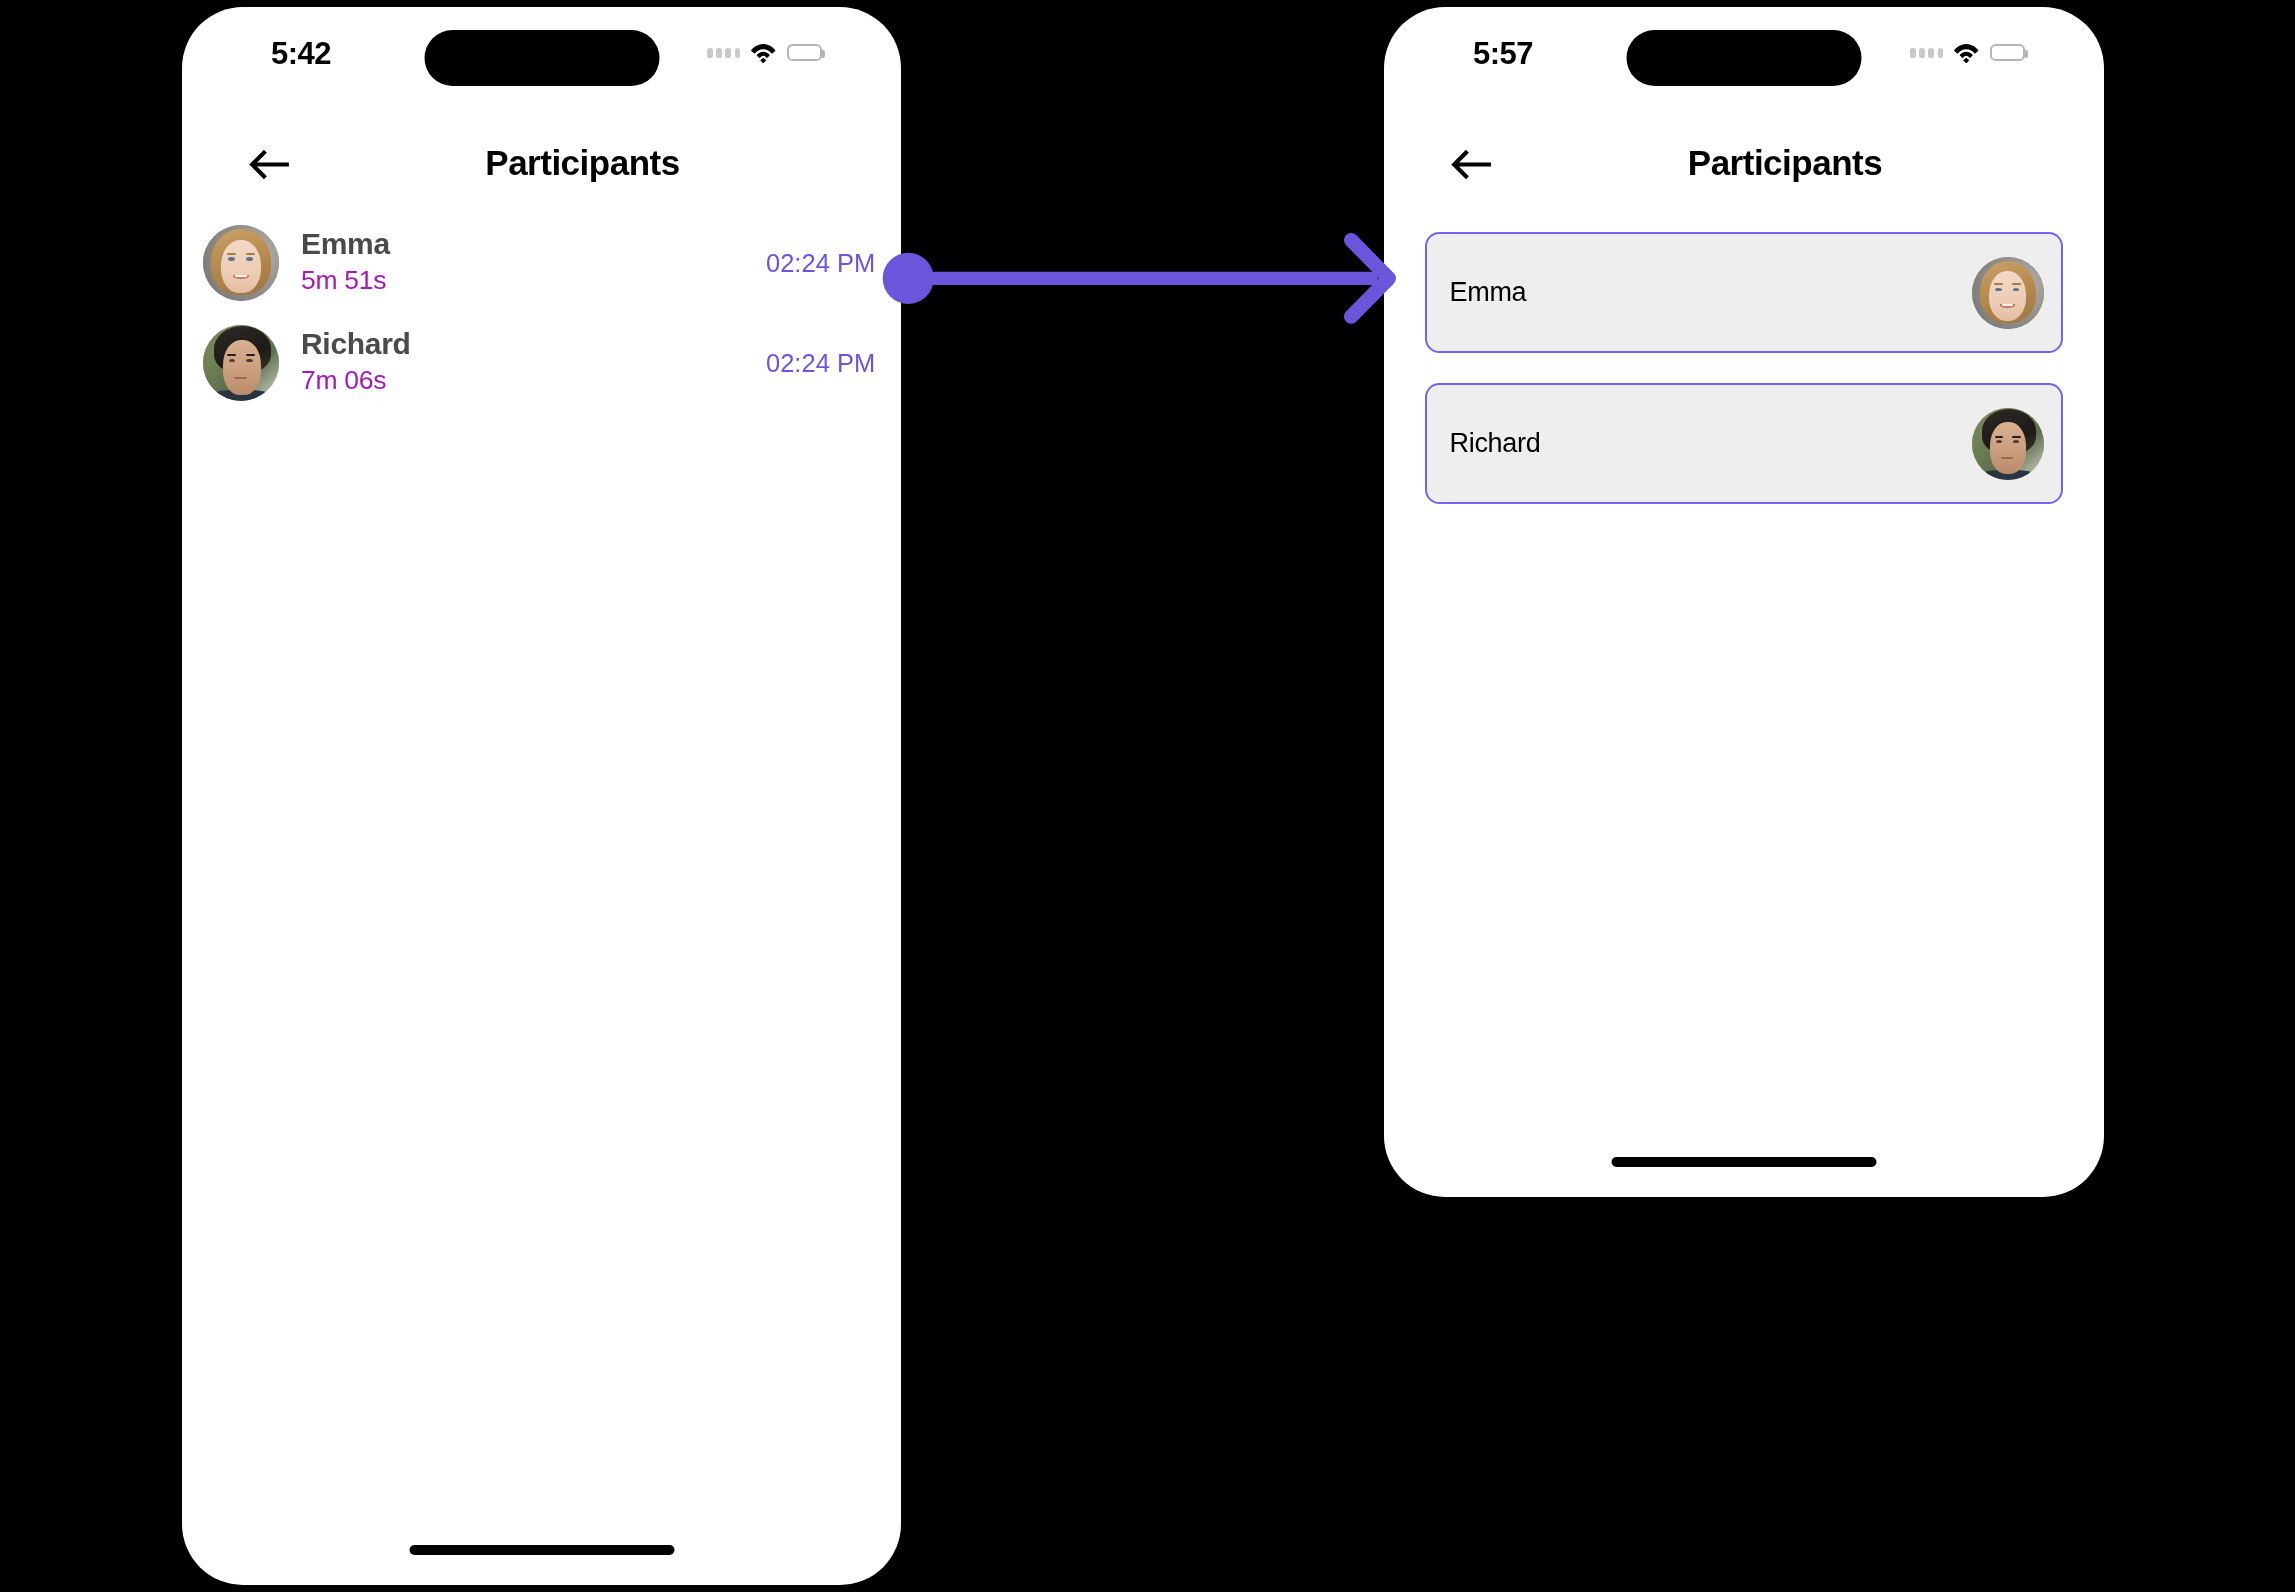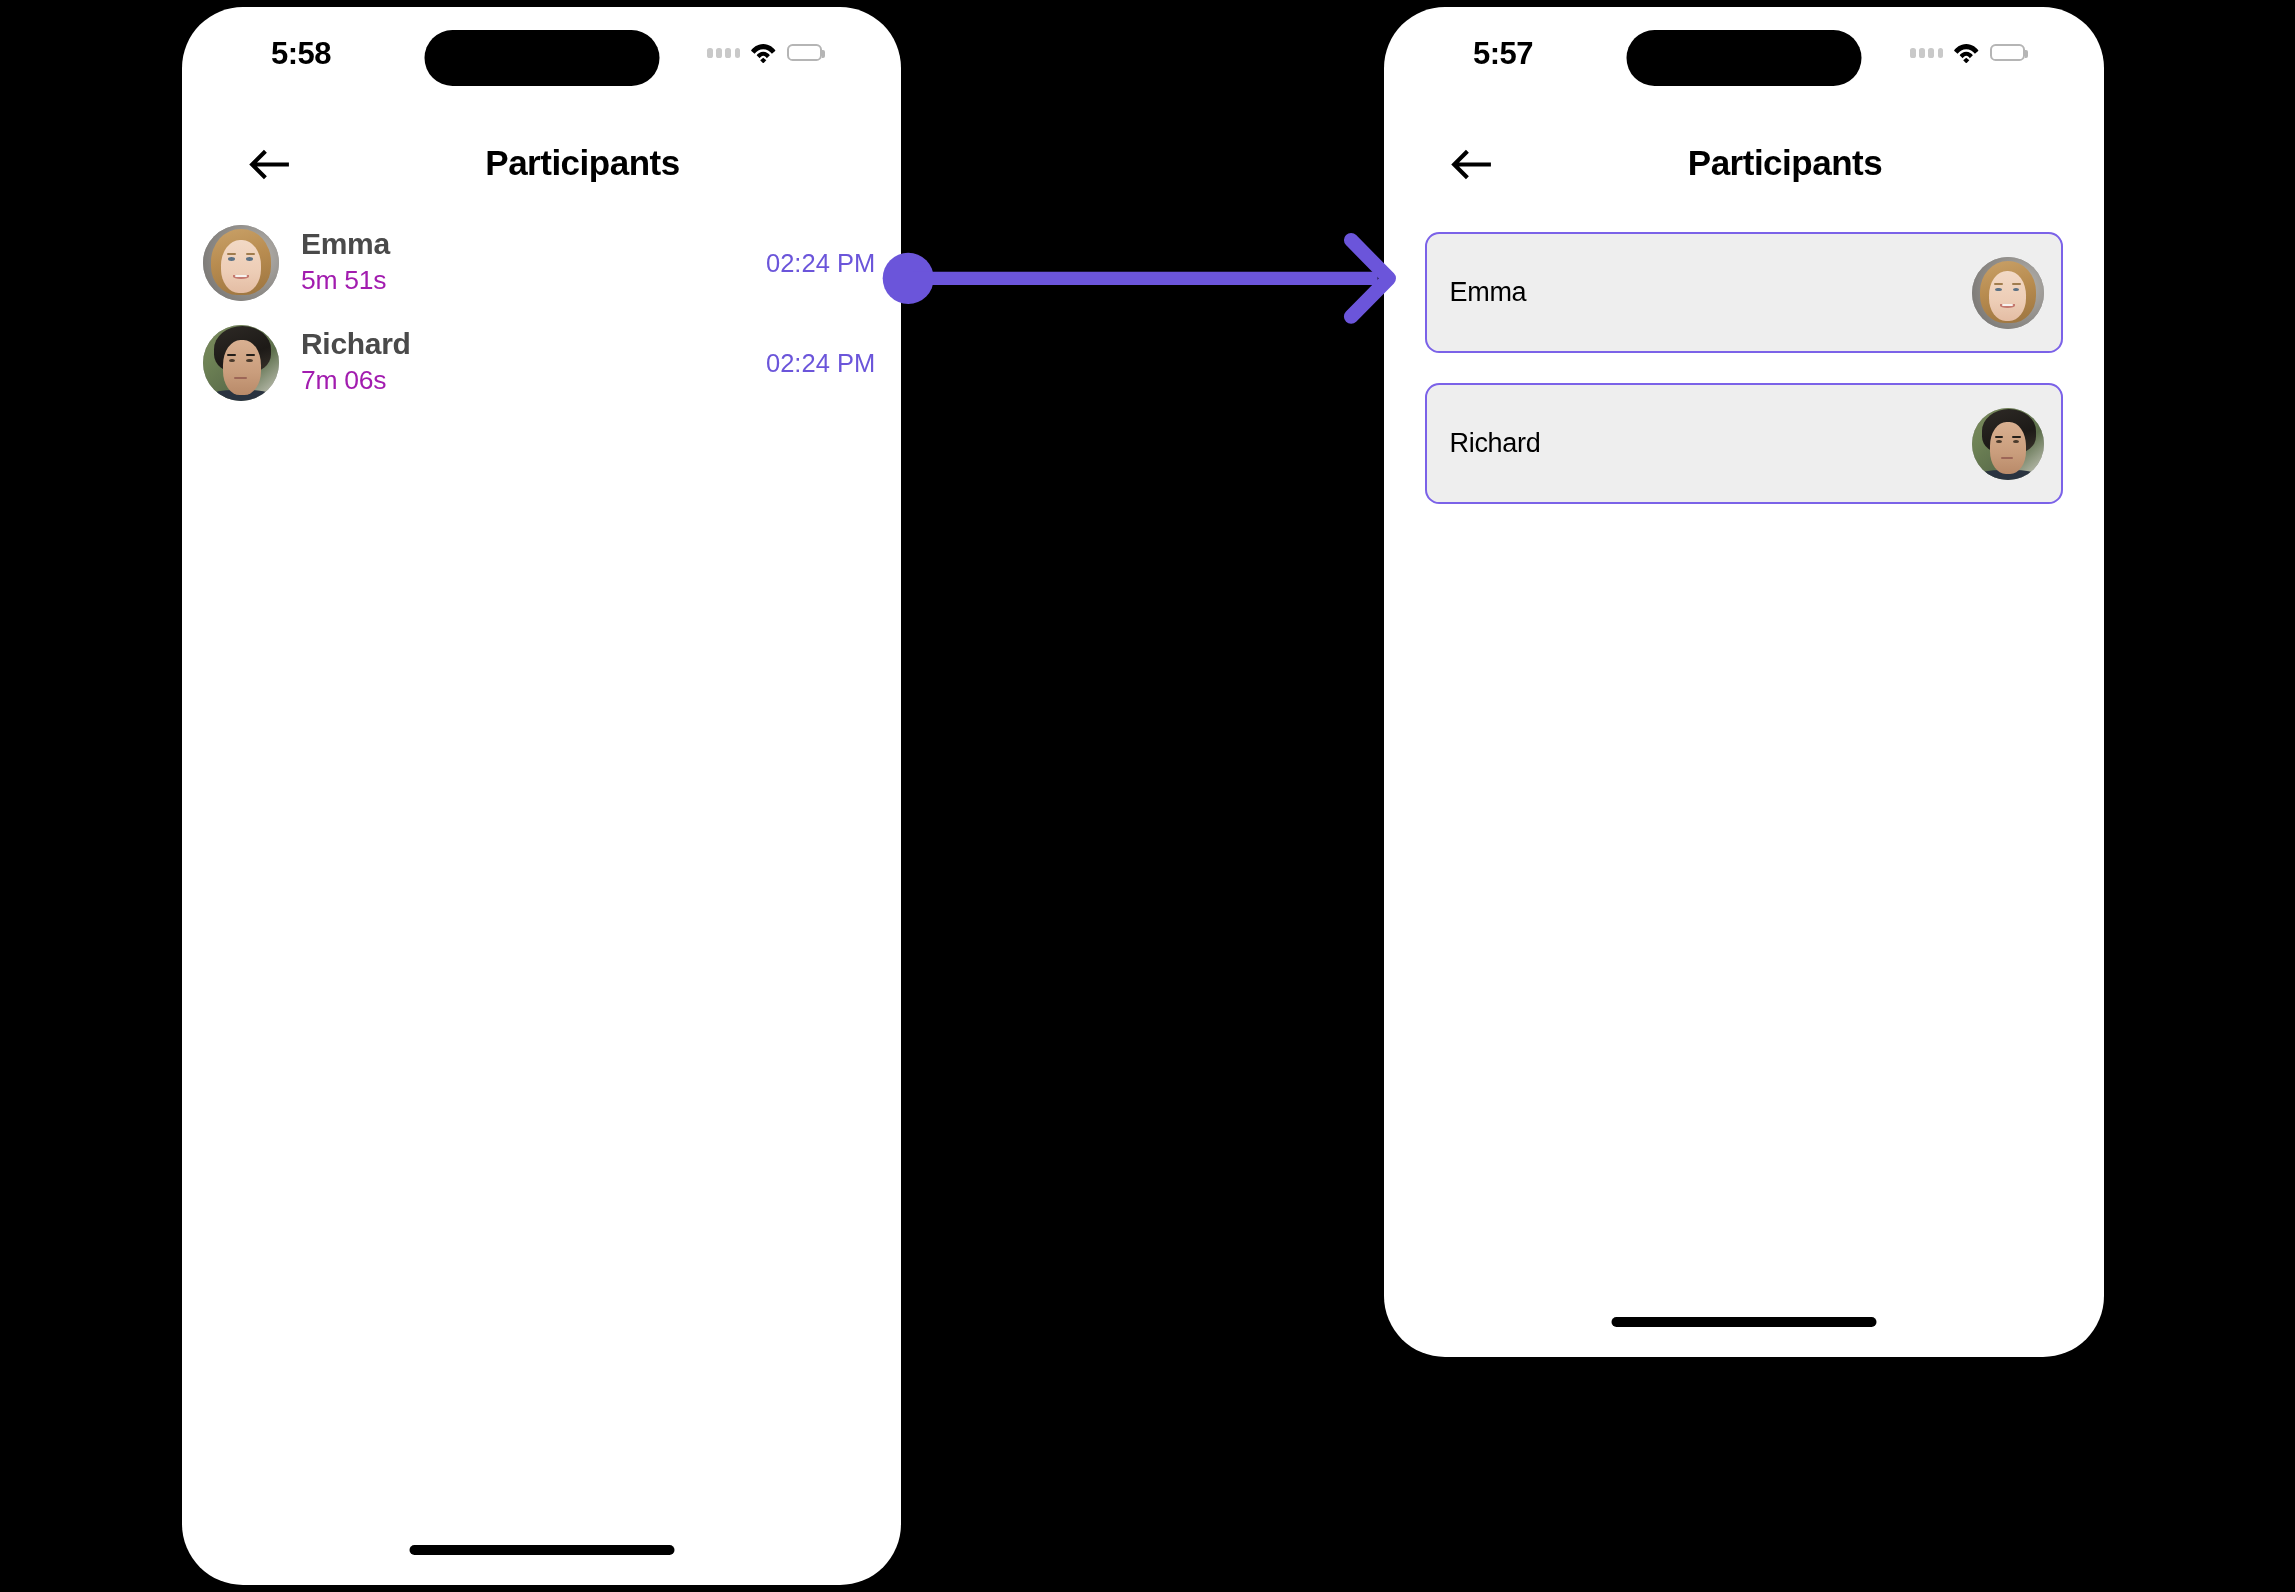--- a/index.html
+++ b/index.html
@@ -12,21 +12,21 @@
   .stage{ position:relative; width:2295px; height:1593px; background:#000; }
 
   
   .phone{
     position:absolute;
     background:#fff;
     overflow:hidden;
   }
   #phone-left{ left:182px; top:7.1px; width:719px; height:1578px;
      border-radius:61px 61px 61px 61px; }
-  #phone-right{ left:1384px; top:7.1px; width:720px; height:1350px;
+  #phone-right{ left:1384px; top:7.1px; width:720px; height:1190px;
      border-radius:61px 61px 61px 61px; }
 
   
   .statusbar{
     position:absolute; left:0; top:0; width:100%; height:92px;
   }
   .sb-time{
     position:absolute; left:89px; top:29px;
     font-size:31px; font-weight:700; color:#000;
     letter-spacing:-0.5px;
@@ -154,21 +154,21 @@
      background:#2a3340; border-radius:40% 40% 0 0; }
 </style>
 </head>
 <body>
 
 <div class="stage">
 
   <div class="phone" id="phone-left">
 
     <div class="statusbar">
-      <div class="sb-time">5:58</div>
+      <div class="sb-time">5:42</div>
       <div class="dyn-island"></div>
       <div class="sb-right">
         <span class="sig-dots">
             <i></i>
             <i></i>
             <i></i>
             <i></i>
           </span>
         <span class="wifi">
           <svg width="26.5" height="21.4" viewBox="0 0 52 42">

